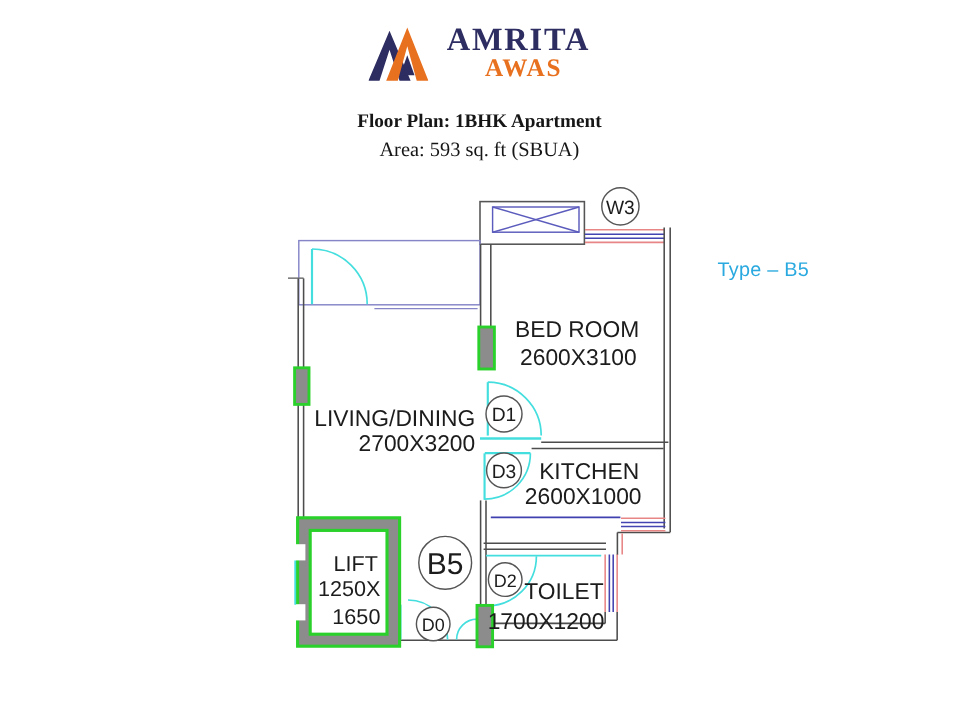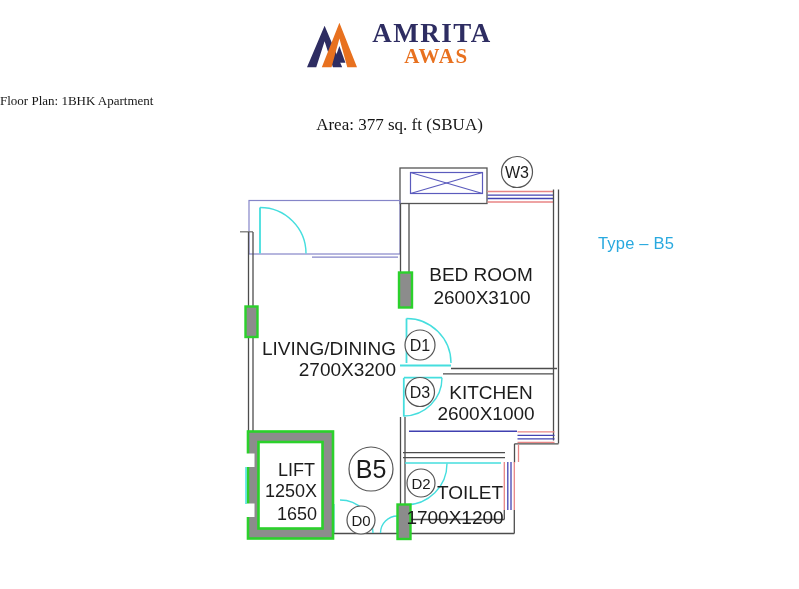--- a/index.html
+++ b/index.html
@@ -7,25 +7,25 @@
         font-family:"Liberation Sans",sans-serif;}
   
   .logo{position:absolute;top:20px;left:0;right:0;display:flex;justify-content:center;
         align-items:flex-start;gap:15px;}
   .logo-mark{display:block;margin-top:2px;}
   .logo-text{display:flex;flex-direction:column;align-items:flex-start;}
   .brand-top{font-family:"Liberation Serif",serif;font-size:27px;line-height:26px;
              color:#2e2d62;letter-spacing:1.5px;font-weight:600;}
   .brand-bottom{font-family:"Liberation Serif",serif;font-size:21px;line-height:20px;
                 color:#e8711f;letter-spacing:1.5px;font-weight:600;margin-left:32px;}
-  .title{position:absolute;top:93px;left:0;right:0;
-         font-family:"Liberation Serif",serif;font-size:13px;color:#161616;}
+  .title{position:absolute;top:93px;left:0;right:0;text-align:center;
+         font-family:"Liberation Serif",serif;font-size:16px;color:#161616;font-weight:bold;}
   .subtitle{position:absolute;top:115px;left:0;right:0;text-align:center;
             font-family:"Liberation Serif",serif;font-size:17px;color:#161616;}
-  .type-label{position:absolute;left:598px;top:234px;font-size:16.5px;color:#29a9df;
+  .type-label{position:absolute;left:598px;top:216px;font-size:16.5px;color:#29a9df;
               letter-spacing:0.2px;}
   .plan{position:absolute;left:0;top:0;}
   .plan text{font-family:"Liberation Sans",sans-serif;fill:#1c1c1c;}
   .room-name{font-size:19px;}
   .room-dims{font-size:19px;}
   .lift-text{font-size:18px;}
   .marker-text{font-size:16px;}
   .marker-text-sm{font-size:15px;}
   .unit-text{font-size:25px;}
 </style>
@@ -40,21 +40,21 @@
       <path d="M35,0 L54,48 L43.5,48 L35,17 L26.5,48 L16,48 Z" fill="#e8711f"></path>
       <path d="M35,25 L41.5,43 L28.5,43 Z" fill="#2e2d62"></path>
     </svg>
     <div class="logo-text">
       <div class="brand-top">AMRITA</div>
       <div class="brand-bottom">AWAS</div>
     </div>
   </div>
 
   <div class="title">Floor Plan: 1BHK Apartment</div>
-  <div class="subtitle">Area: 377 sq. ft (SBUA)</div>
+  <div class="subtitle">Area: 593 sq. ft (SBUA)</div>
   <div class="type-label">Type – B5</div>
 
   <svg class="plan" width="799" height="589" viewBox="0 0 799 589">
 
     <g>
       <rect x="400" y="168" width="87" height="35.5" fill="#ffffff" stroke="#555555" stroke-width="1.3"></rect>
       <rect x="410.5" y="172.5" width="72" height="21" fill="none" stroke="#5b5bbd" stroke-width="1.2"></rect>
       <line x1="410.5" y1="172.5" x2="482.5" y2="193.5" stroke="#5b5bbd" stroke-width="1.2"></line>
       <line x1="410.5" y1="193.5" x2="482.5" y2="172.5" stroke="#5b5bbd" stroke-width="1.2"></line>
     </g>

